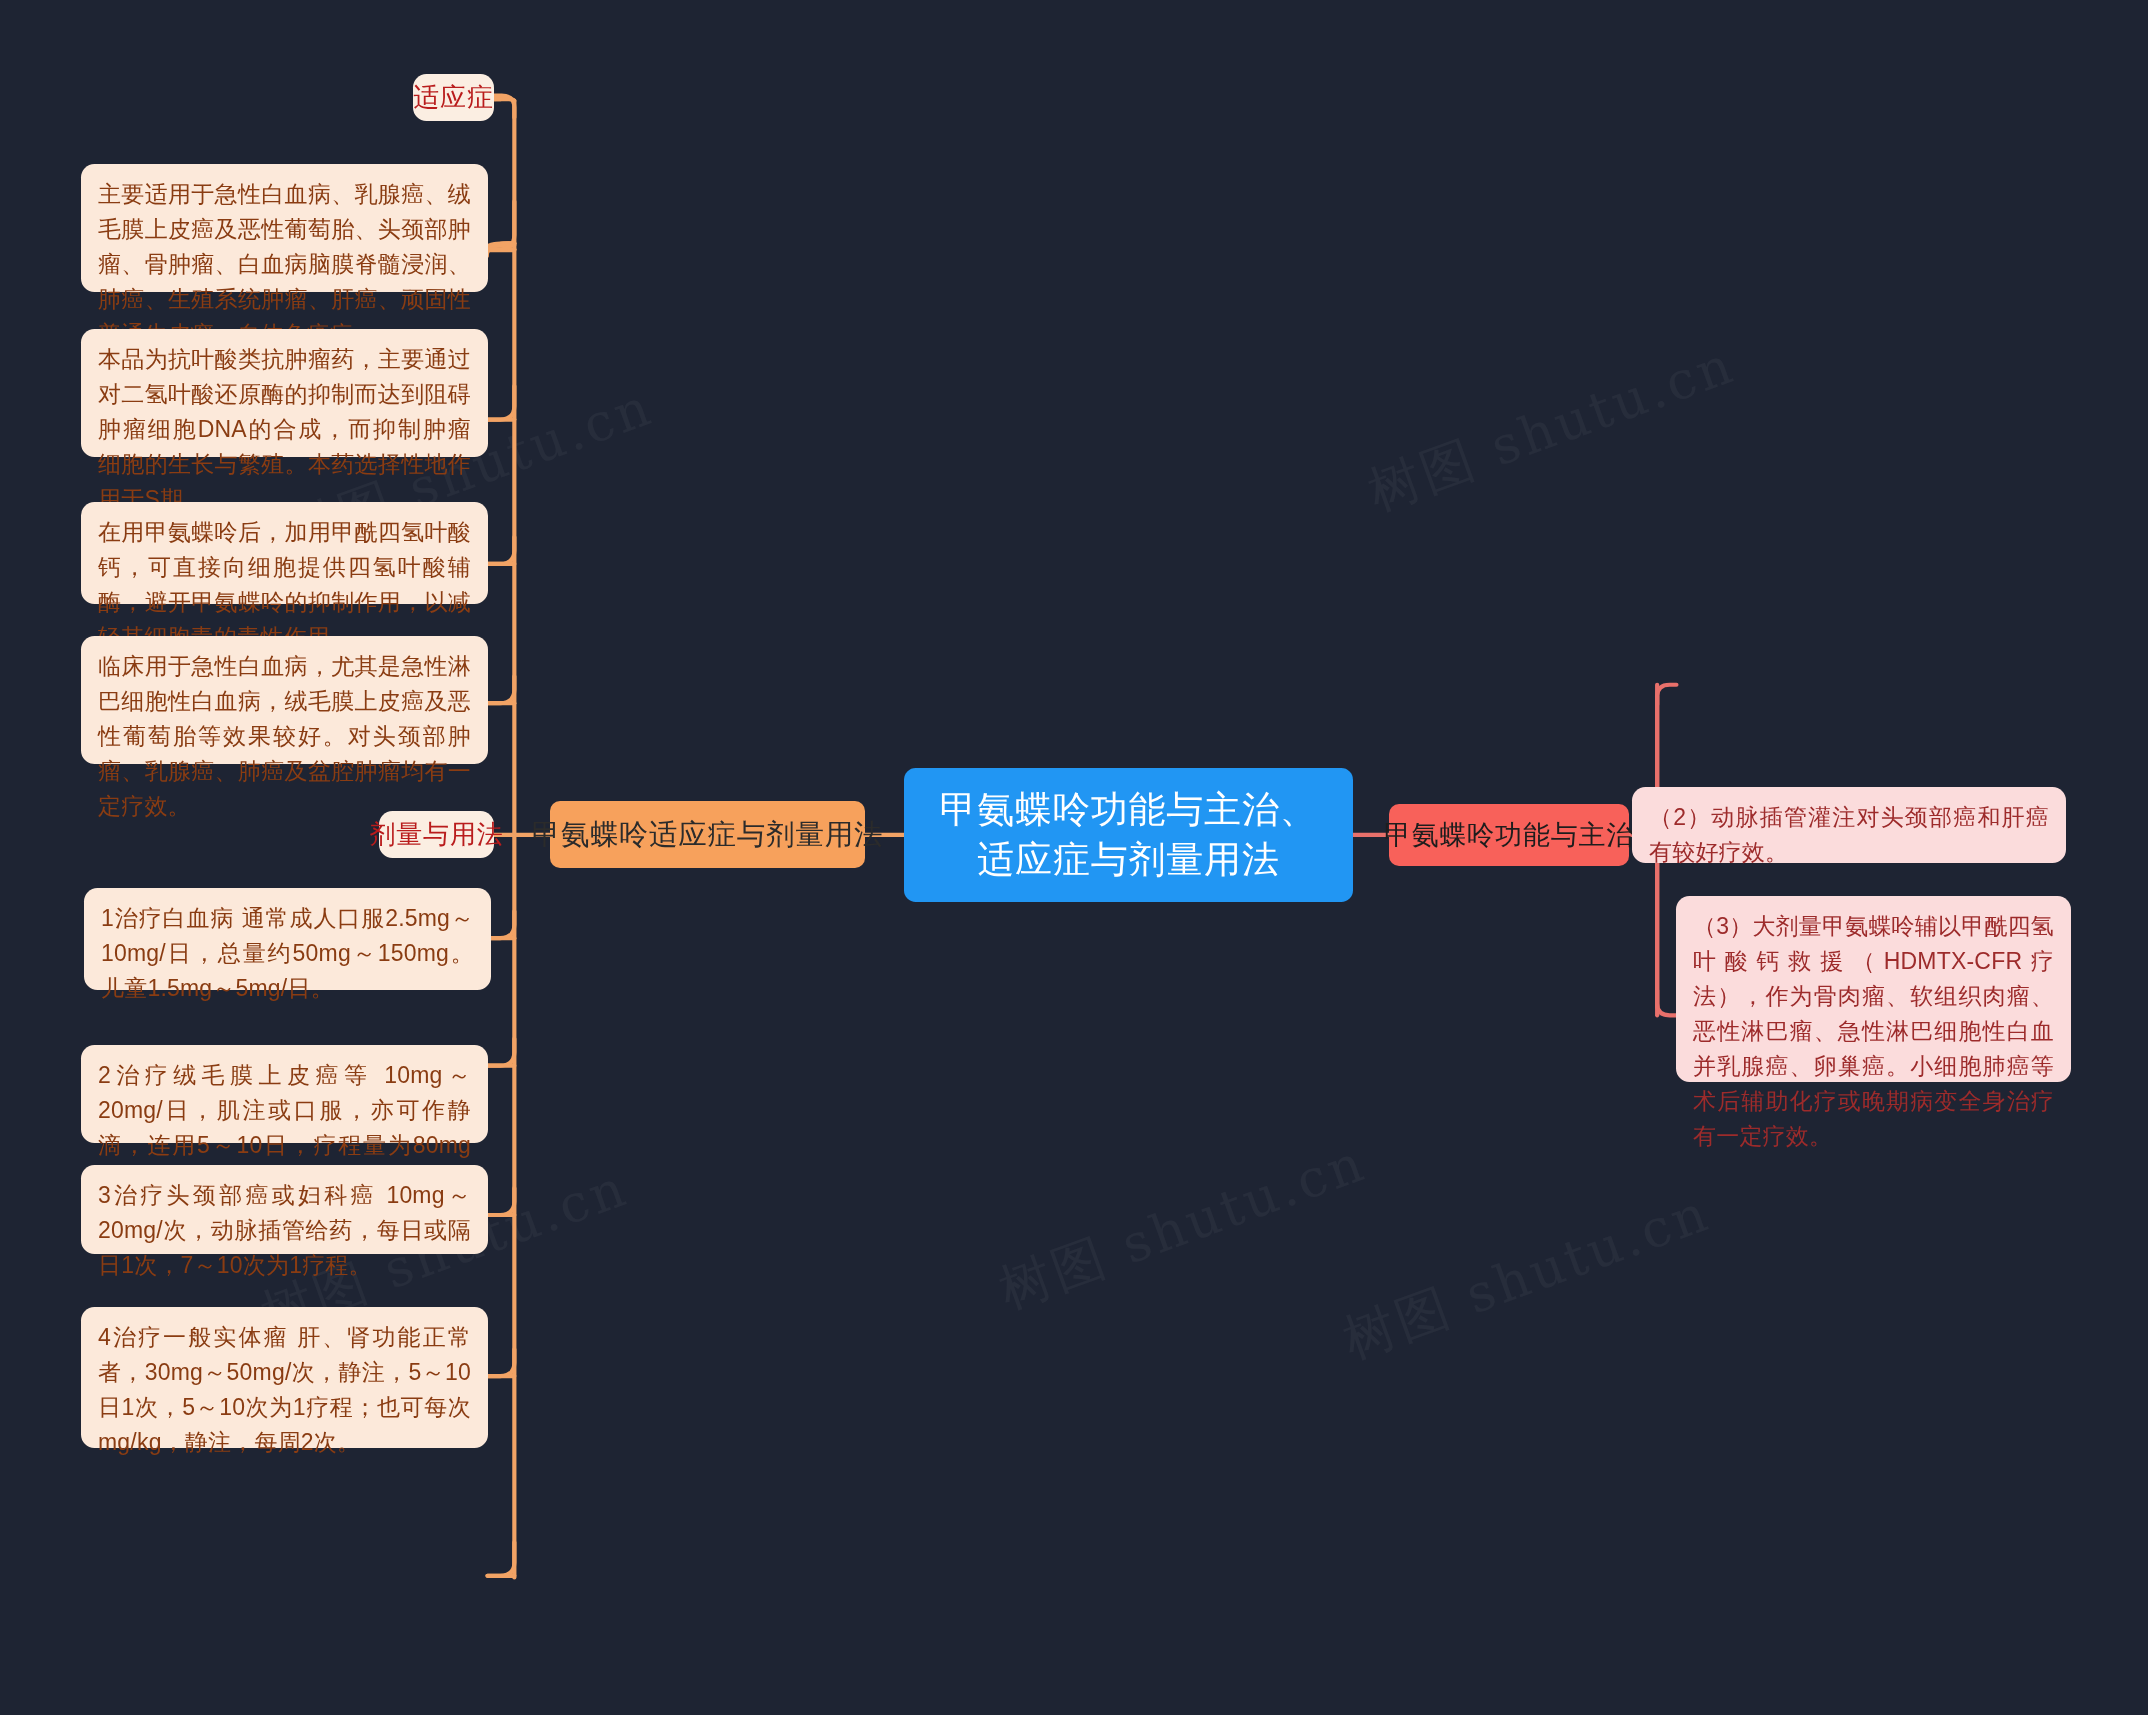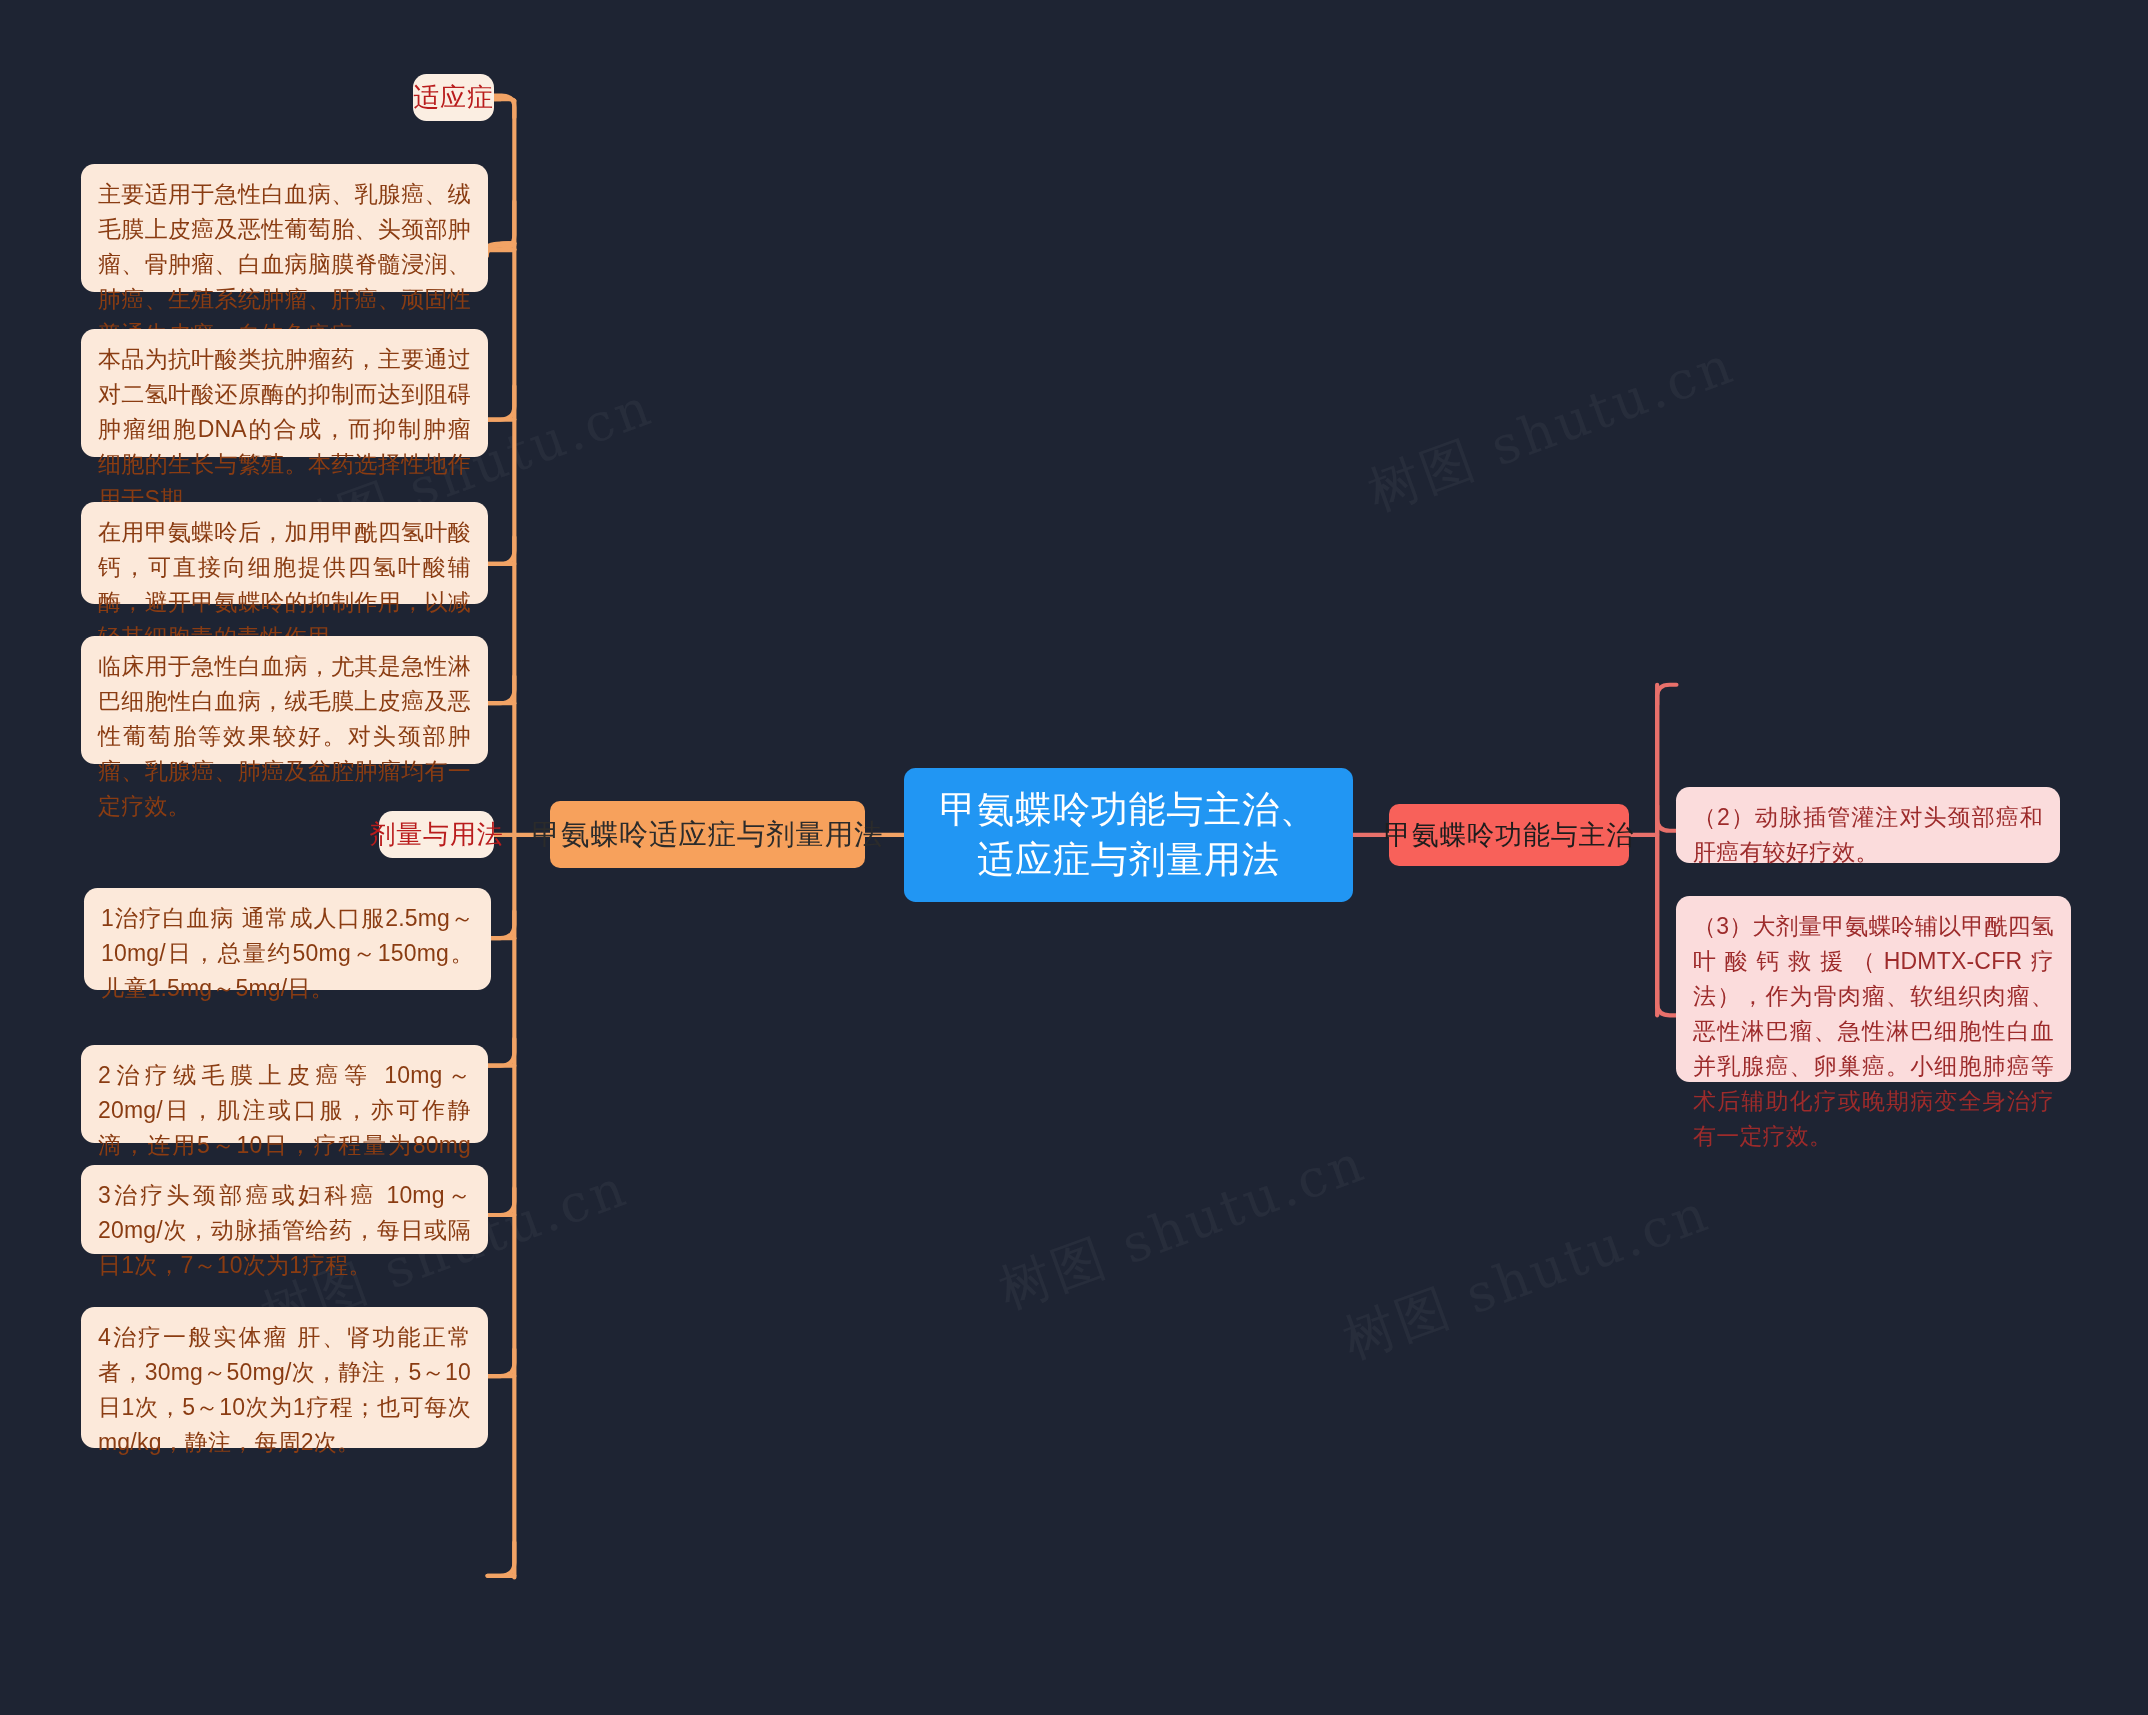--- a/index.html
+++ b/index.html
@@ -221,21 +221,21 @@
   <div class="node card" style="left:81px;top:1165px;width:407px;height:89px;">
     <span>3治疗头颈部癌或妇科癌 10mg～20mg/次，动脉插管给药，每日或隔日1次，7～10次为1疗程。</span>
   </div>
 
   <div class="node card" style="left:81px;top:1307px;width:407px;height:141px;">
     <span>4治疗一般实体瘤 肝、肾功能正常者，30mg～50mg/次，静注，5～10日1次，5～10次为1疗程；也可每次mg/kg，静注，每周2次。</span>
   </div>
 
 
 
-  <div class="node card-pink" style="left:1676px;top:787px;width:384px;height:76px;">
+  <div class="node card-pink" style="left:1632px;top:787px;width:434px;height:76px;">
     <span>（2）动脉插管灌注对头颈部癌和肝癌有较好疗效。</span>
   </div>
 
   <div class="node card-pink" style="left:1676px;top:896px;width:395px;height:186px;">
     <span>（3）大剂量甲氨蝶呤辅以甲酰四氢叶酸钙救援（HDMTX-CFR疗法），作为骨肉瘤、软组织肉瘤、恶性淋巴瘤、急性淋巴细胞性白血并乳腺癌、卵巢癌。小细胞肺癌等术后辅助化疗或晚期病变全身治疗有一定疗效。</span>
   </div>
 
 </div>
 
 

